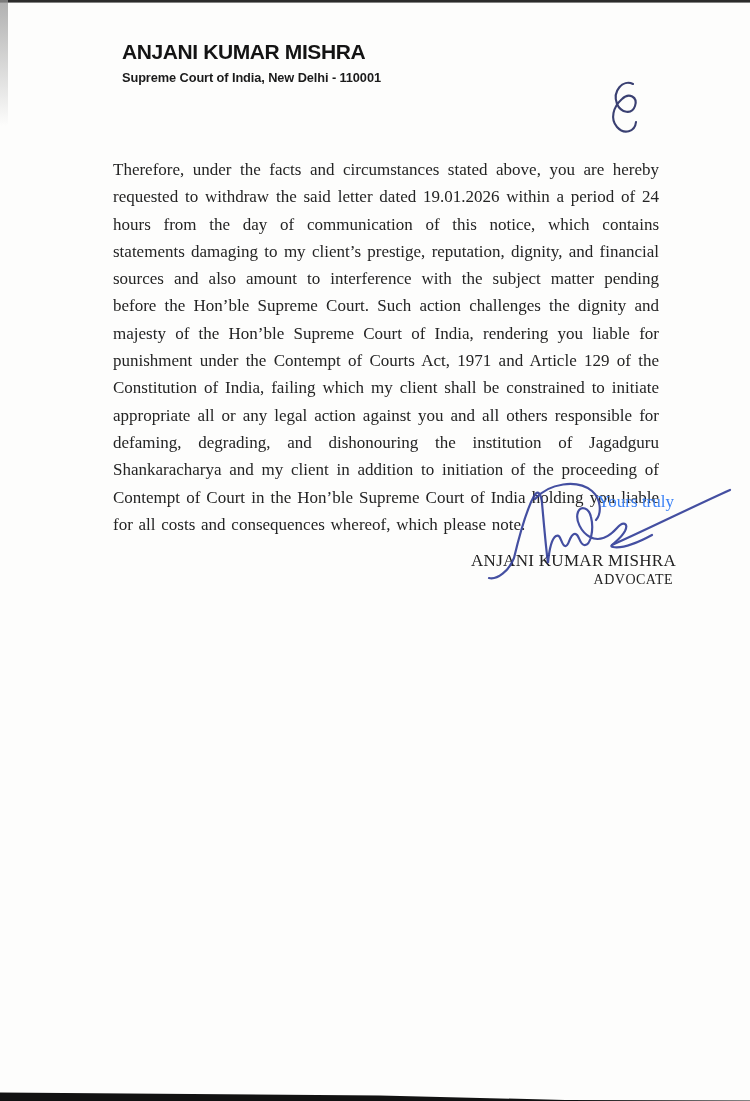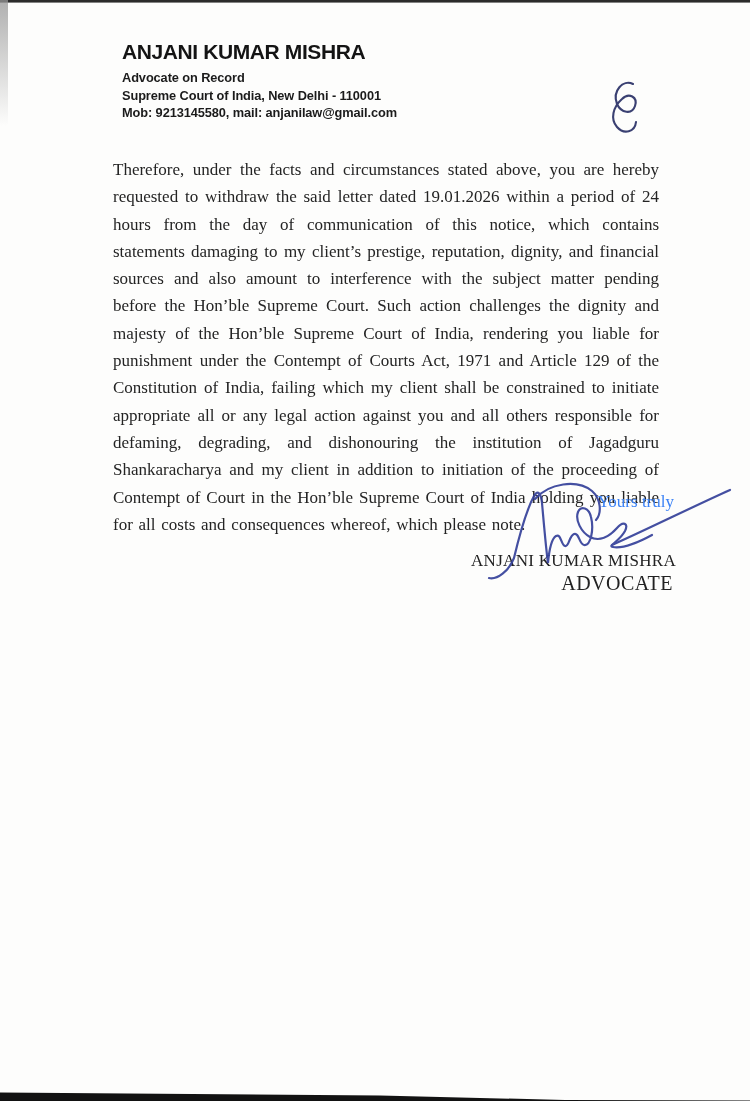--- a/index.html
+++ b/index.html
@@ -52,36 +52,34 @@
     margin: 0;
     font-size: 17px; line-height: 27.3px;
     text-align: justify;
     color: #242424;
     word-spacing: 1.5px;
   }
 
   
   .closing   { position: absolute; top: 492px; right: 94px; font-size: 17px; color: #3b82f6; }
   .sig-name  { position: absolute; top: 551px; right: 92px; font-size: 17px; letter-spacing: 0.3px; color: #222; }
-  .sig-role  { position: absolute; top: 572px; right: 95px; font-size: 20px; letter-spacing: 0.5px; color: #222; }
+  .sig-role  { position: absolute; top: 572px; right: 95px; font-size: 14px; letter-spacing: 0.5px; color: #222; }
   .signature-ink { position: absolute; left: 440px; top: 478px; }
 </style>
 </head>
 <body>
 
 <div class="page">
 
   <div class="scan-top-line"></div>
   <div class="scan-left-smudge"></div>
 
   <header class="letterhead">
     <h1>ANJANI KUMAR MISHRA</h1>
-    <div class="lh-line">Advocate on Record</div>
     <div class="lh-line">Supreme Court of India, New Delhi - 110001</div>
-    <div class="lh-line">Mob: 9213145580, mail: anjanilaw@gmail.com</div>
   </header>
 
   <svg class="page-number-ink" width="60" height="70" viewBox="600 72 60 70" aria-label="handwritten page number">
     <path d="M 633 84 C 623 79, 612 91, 617 104 C 621 113, 632 115, 635 106
              C 638 97, 629 92, 622 99 C 613 107, 610 119, 617 127
              C 624 135, 635 132, 636 122" fill="none" stroke="#3a4072" stroke-width="2.1" stroke-linecap="round"></path>
   </svg>
 
   <main class="letter-body">
     <p>Therefore, under the facts and circumstances stated above, you are hereby requested to withdraw the said letter dated 19.01.2026 within a period of 24 hours from the day of communication of this notice, which contains statements damaging to my client’s prestige, reputation, dignity, and financial sources and also amount to interference with the subject matter pending before the Hon’ble Supreme Court. Such action challenges the dignity and majesty of the Hon’ble Supreme Court of India, rendering you liable for punishment under the Contempt of Courts Act, 1971 and Article 129 of the Constitution of India, failing which my client shall be constrained to initiate appropriate all or any legal action against you and all others responsible for defaming, degrading, and dishonouring the institution of Jagadguru Shankaracharya and my client in addition to initiation of the proceeding of Contempt of Court in the Hon’ble Supreme Court of India holding you liable for all costs and consequences whereof, which please note.</p>

